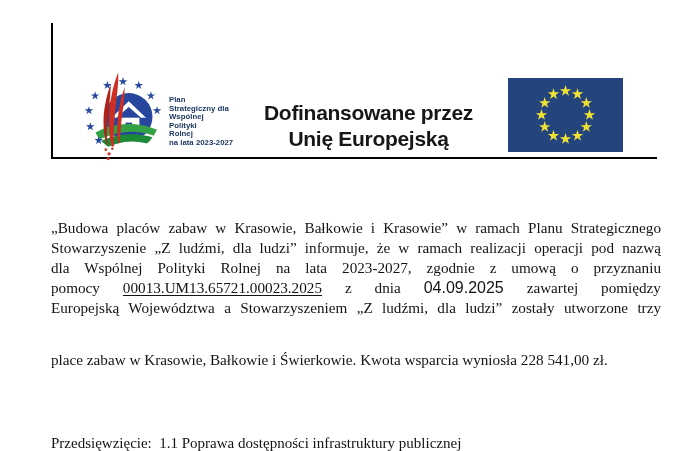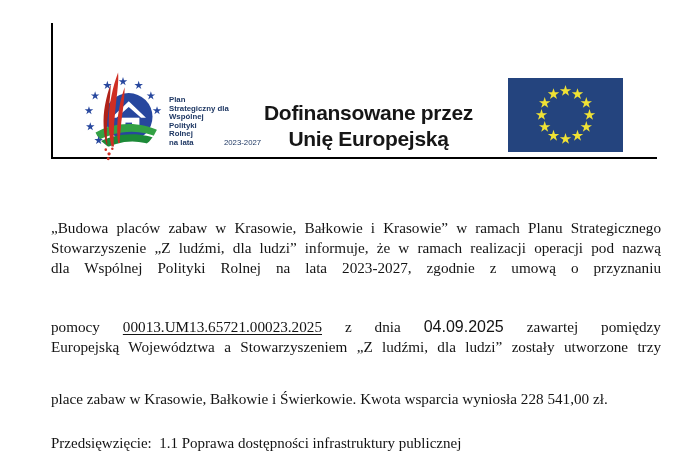--- a/index.html
+++ b/index.html
@@ -8,35 +8,35 @@
 
   
   .v-rule{position:absolute;left:51px;top:23px;width:1.5px;height:135px;background:var(--rule-black);}
   .h-rule{position:absolute;left:51px;top:157px;width:606px;height:2px;background:var(--rule-black);}
 
   
   .plan-logo-svg{position:absolute;left:82px;top:67px;width:82px;height:94px;}
   .plan-logo-text{position:absolute;left:169px;top:96px;width:100px;
       font-family:"Liberation Sans","DejaVu Sans",sans-serif;
       font-size:7.8px;line-height:8.6px;color:var(--logo-text-navy);font-weight:600;}
-  .plan-logo-text .yrs{font-weight:400;margin-left:28px;}
+  .plan-logo-text .yrs{font-weight:700;}
 
   
   .eu-attrib{position:absolute;left:240px;top:88px;width:257px;text-align:center;
       font-family:"Liberation Sans","DejaVu Sans",sans-serif;font-weight:700;
       font-size:21px;line-height:25.5px;color:#161616;letter-spacing:-0.3px;margin-top:12px;}
   .eu-flag-svg{position:absolute;left:508px;top:78px;width:115px;height:74px;}
 
   
   .textblock{position:absolute;left:51px;width:610px;}
   .jline{height:20px;line-height:20px;font-size:15.2px;white-space:nowrap;
          text-align:justify;text-align-last:justify;overflow:hidden;}
   .nline{height:20px;line-height:20px;font-size:15.2px;white-space:pre;margin-top:32px;}
   .fline{height:20px;line-height:20px;font-size:15.2px;display:flex;
-         justify-content:space-between;align-items:center;margin-top:39px;}
+         justify-content:space-between;align-items:center;}
   .agreement{text-decoration:underline;text-underline-offset:2px;}
   .sansdate{font-family:"Liberation Sans","DejaVu Sans",sans-serif;font-size:16px;}
   .p2{top:346px;}
   .p2 .jline,.p2 .nline{font-size:15px;height:21px;line-height:21px;}
   .p3{top:401px;}
   .p3 .nline{font-size:15px;}
 </style>
 </head>
 <body>
 

